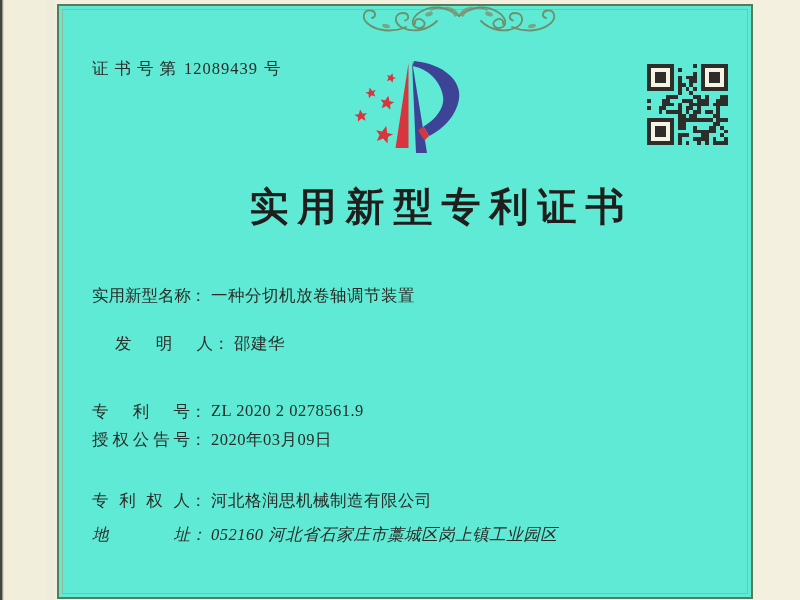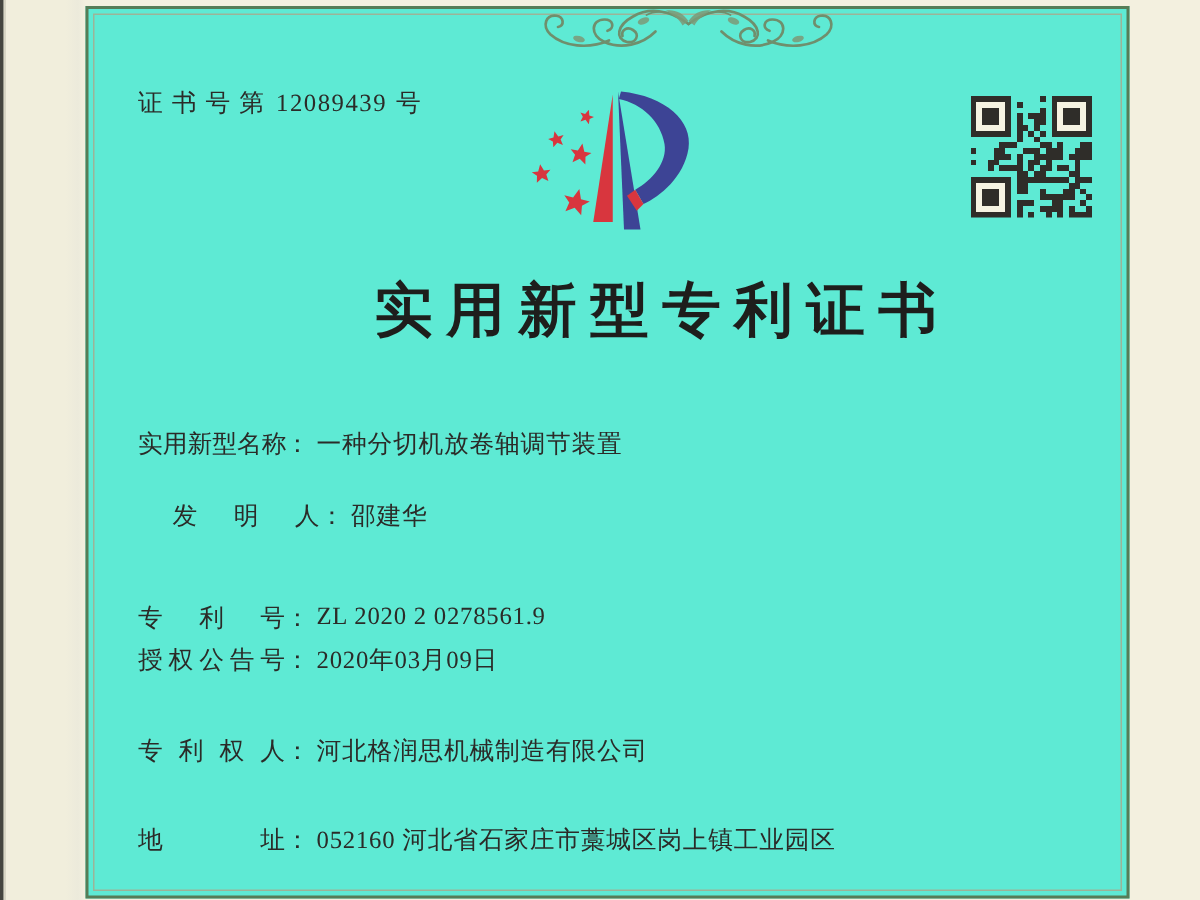--- a/index.html
+++ b/index.html
@@ -35,21 +35,21 @@
   .title{position:absolute;left:0;top:174px;width:692px;text-align:center;
     font-weight:bold;font-size:39px;letter-spacing:9px;text-indent:9px;
     color:#1e1e1c;margin-left:32px;}
   
   .row{position:absolute;left:33px;height:23px;font-size:16.5px;white-space:nowrap;}
   .row-label{display:inline-block;width:98px;text-align:justify;text-align-last:justify;
     vertical-align:top;}
   .row-colon{display:inline-block;width:14px;vertical-align:top;}
   .row-value{display:inline-block;margin-left:7px;vertical-align:top;letter-spacing:0.5px;}
   .r0{top:279px;} .r1{top:327px;margin-left:23px;} .r2{top:395px;} .r3{top:423px;}
-  .r4{top:484px;} .r5{top:543px;}
+  .r4{top:484px;} .r5{top:518px;font-style:italic;}
   .footer-left{top:562px;left:53px;}
   .footer-right{top:562px;left:348px;}
   .footer-left .row-label,.footer-right .row-label{width:100px;}
 </style>
 </head>
 <body>
 
 <div class="scan-edge"></div>
 <div class="scan-strip"></div>
 

